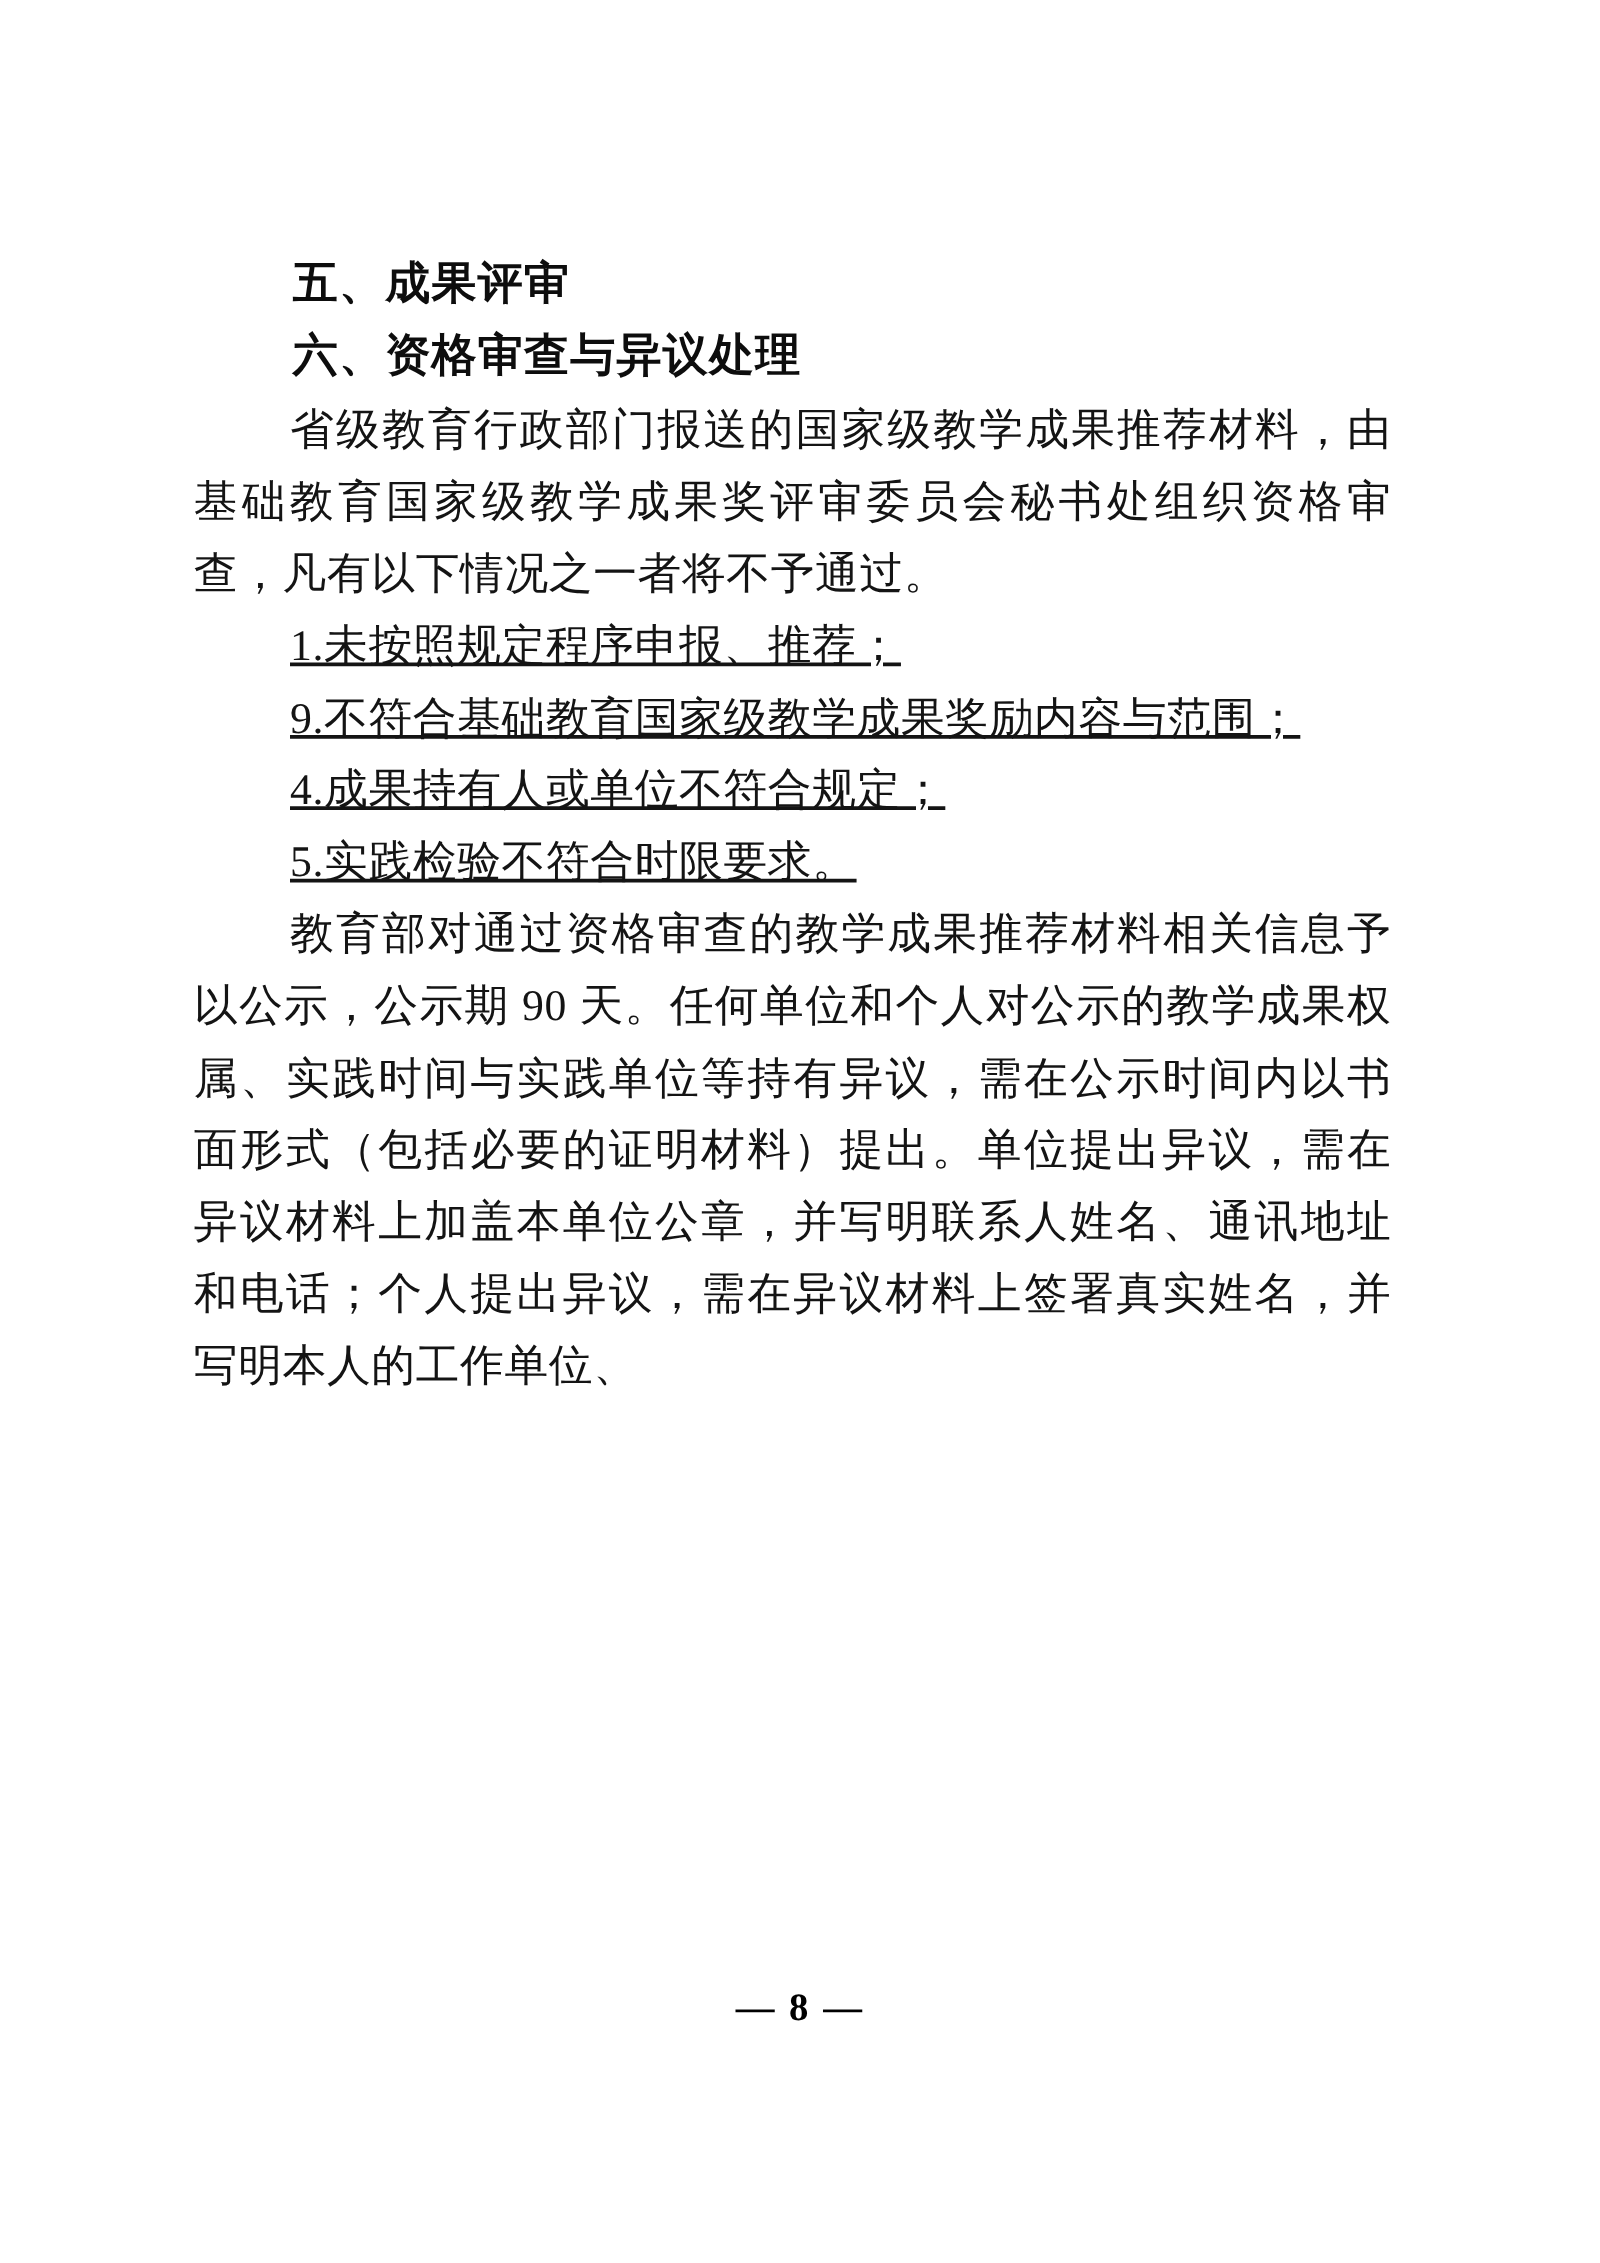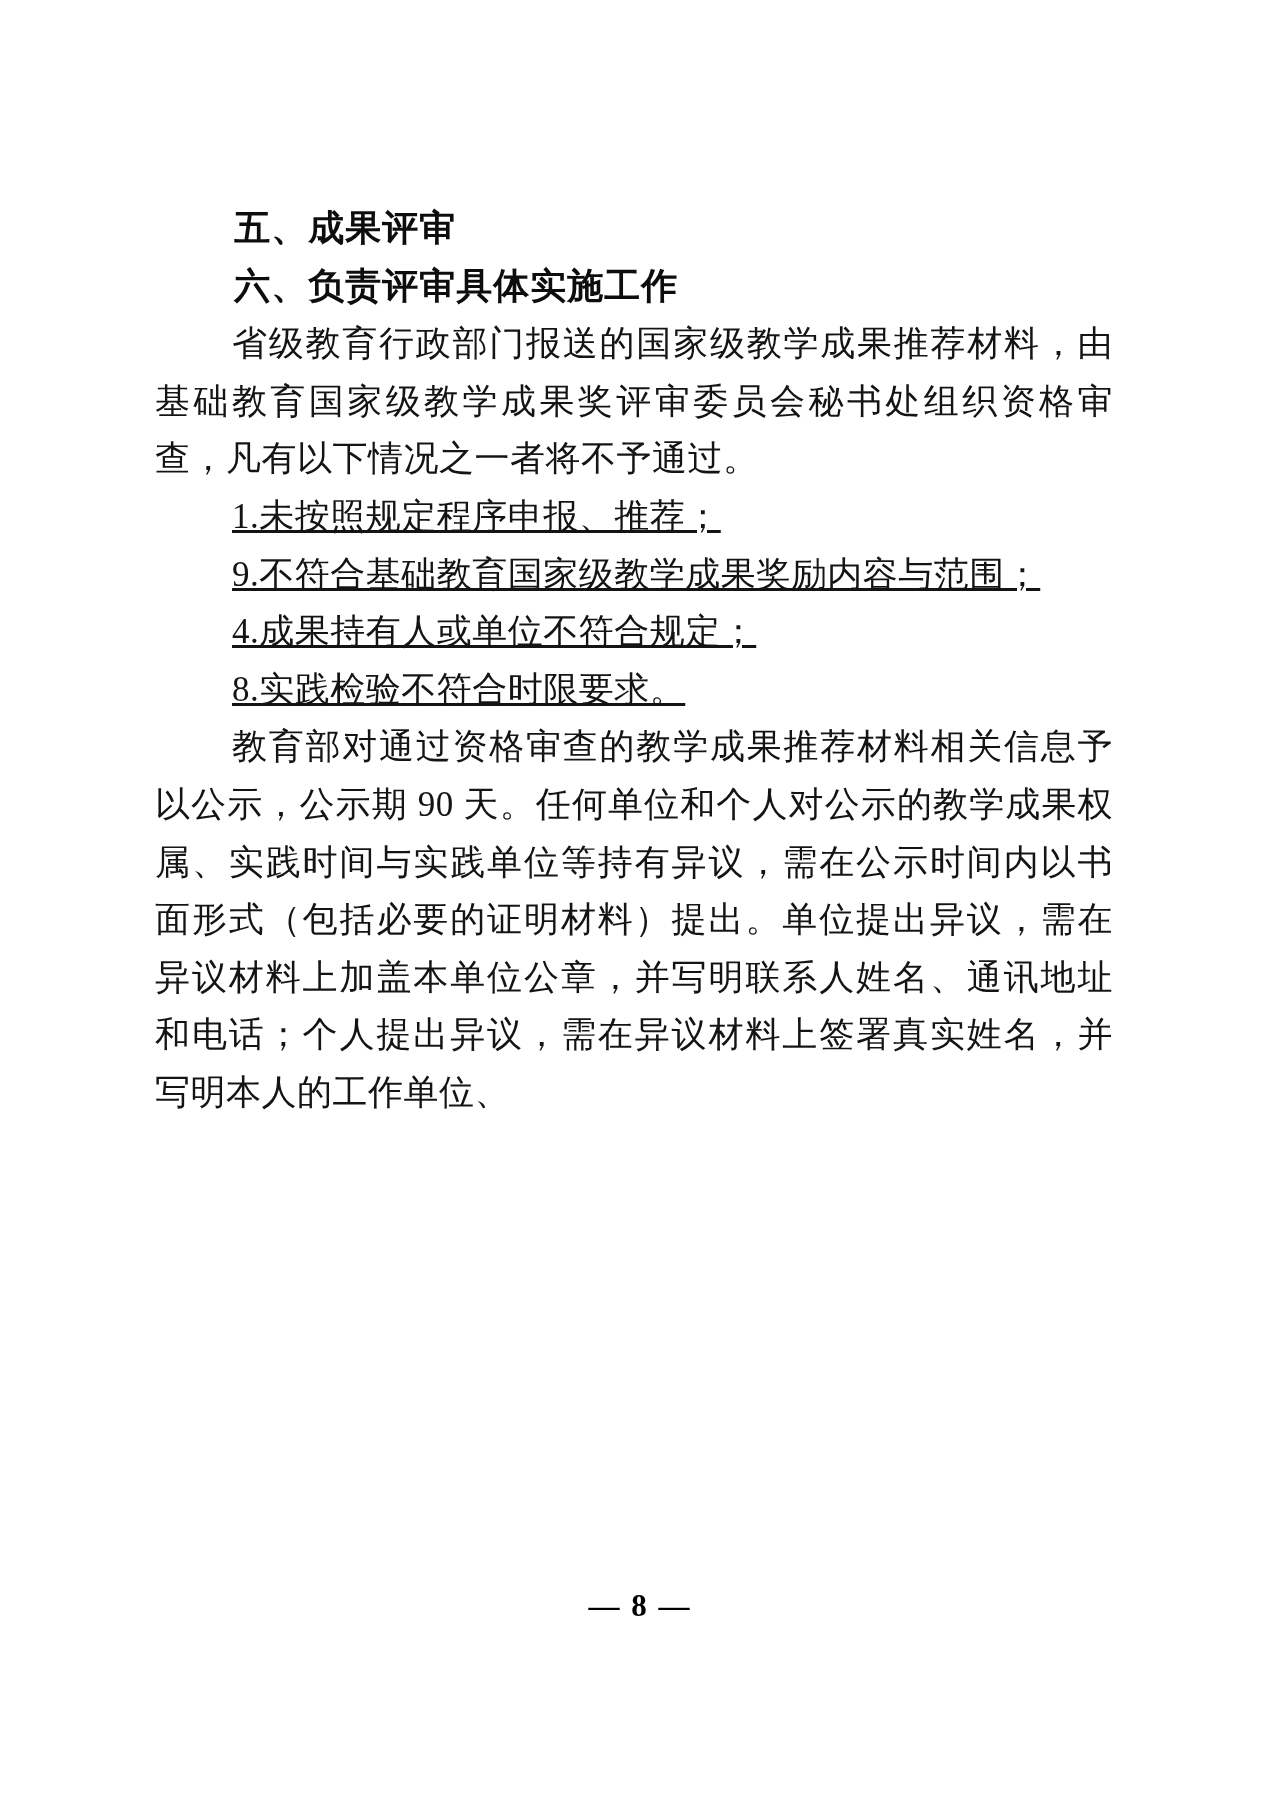--- a/index.html
+++ b/index.html
@@ -21,21 +21,21 @@
     width: 958px;
     color: #141414;
     font-family: "Liberation Serif", "DejaVu Serif", serif;
     font-size: 35px;
     line-height: 57.6px;
     text-align: justify;
     text-justify: inter-character;
   }
   .sec-heading {
     margin: 0;
-    font-family: Liberation Serif, serif;
+    font-family: Liberation Mono, monospace;
     font-weight: 700;
     font-size: 36px;
     line-height: 57.6px;
     text-indent: 2.2em;
     color: #0d0d0d;
     letter-spacing: 1px;
     text-align: left;
   }
   .para {
     margin: 0;
@@ -62,23 +62,23 @@
     color: #000000;
     letter-spacing: 2px;
   }
 </style>
 </head>
 <body>
 
 <div class="page">
   <div class="content">
     <h2 class="sec-heading">五、成果评审</h2>
-    <h2 class="sec-heading">六、负责评审具体实施工作</h2>
+    <h2 class="sec-heading">六、资格审查与异议处理</h2>
     <p class="para">省级教育行政部门报送的国家级教学成果推荐材料，由基础教育国家级教学成果奖评审委员会秘书处组织资格审查，凡有以下情况之一者将不予通过。</p>
     <p class="list-line">1.未按照规定程序申报、推荐；</p>
     <p class="list-line">9.不符合基础教育国家级教学成果奖励内容与范围；</p>
     <p class="list-line">4.成果持有人或单位不符合规定；</p>
-    <p class="list-line">8.实践检验不符合时限要求。</p>
+    <p class="list-line">5.实践检验不符合时限要求。</p>
     <p class="para">教育部对通过资格审查的教学成果推荐材料相关信息予以公示，公示期 90 天。任何单位和个人对公示的教学成果权属、实践时间与实践单位等持有异议，需在公示时间内以书面形式（包括必要的证明材料）提出。单位提出异议，需在异议材料上加盖本单位公章，并写明联系人姓名、通讯地址和电话；个人提出异议，需在异议材料上签署真实姓名，并写明本人的工作单位、</p>
   </div>
 
   <div class="footer">— 8 —</div>
 </div>
 
 </body></html>

